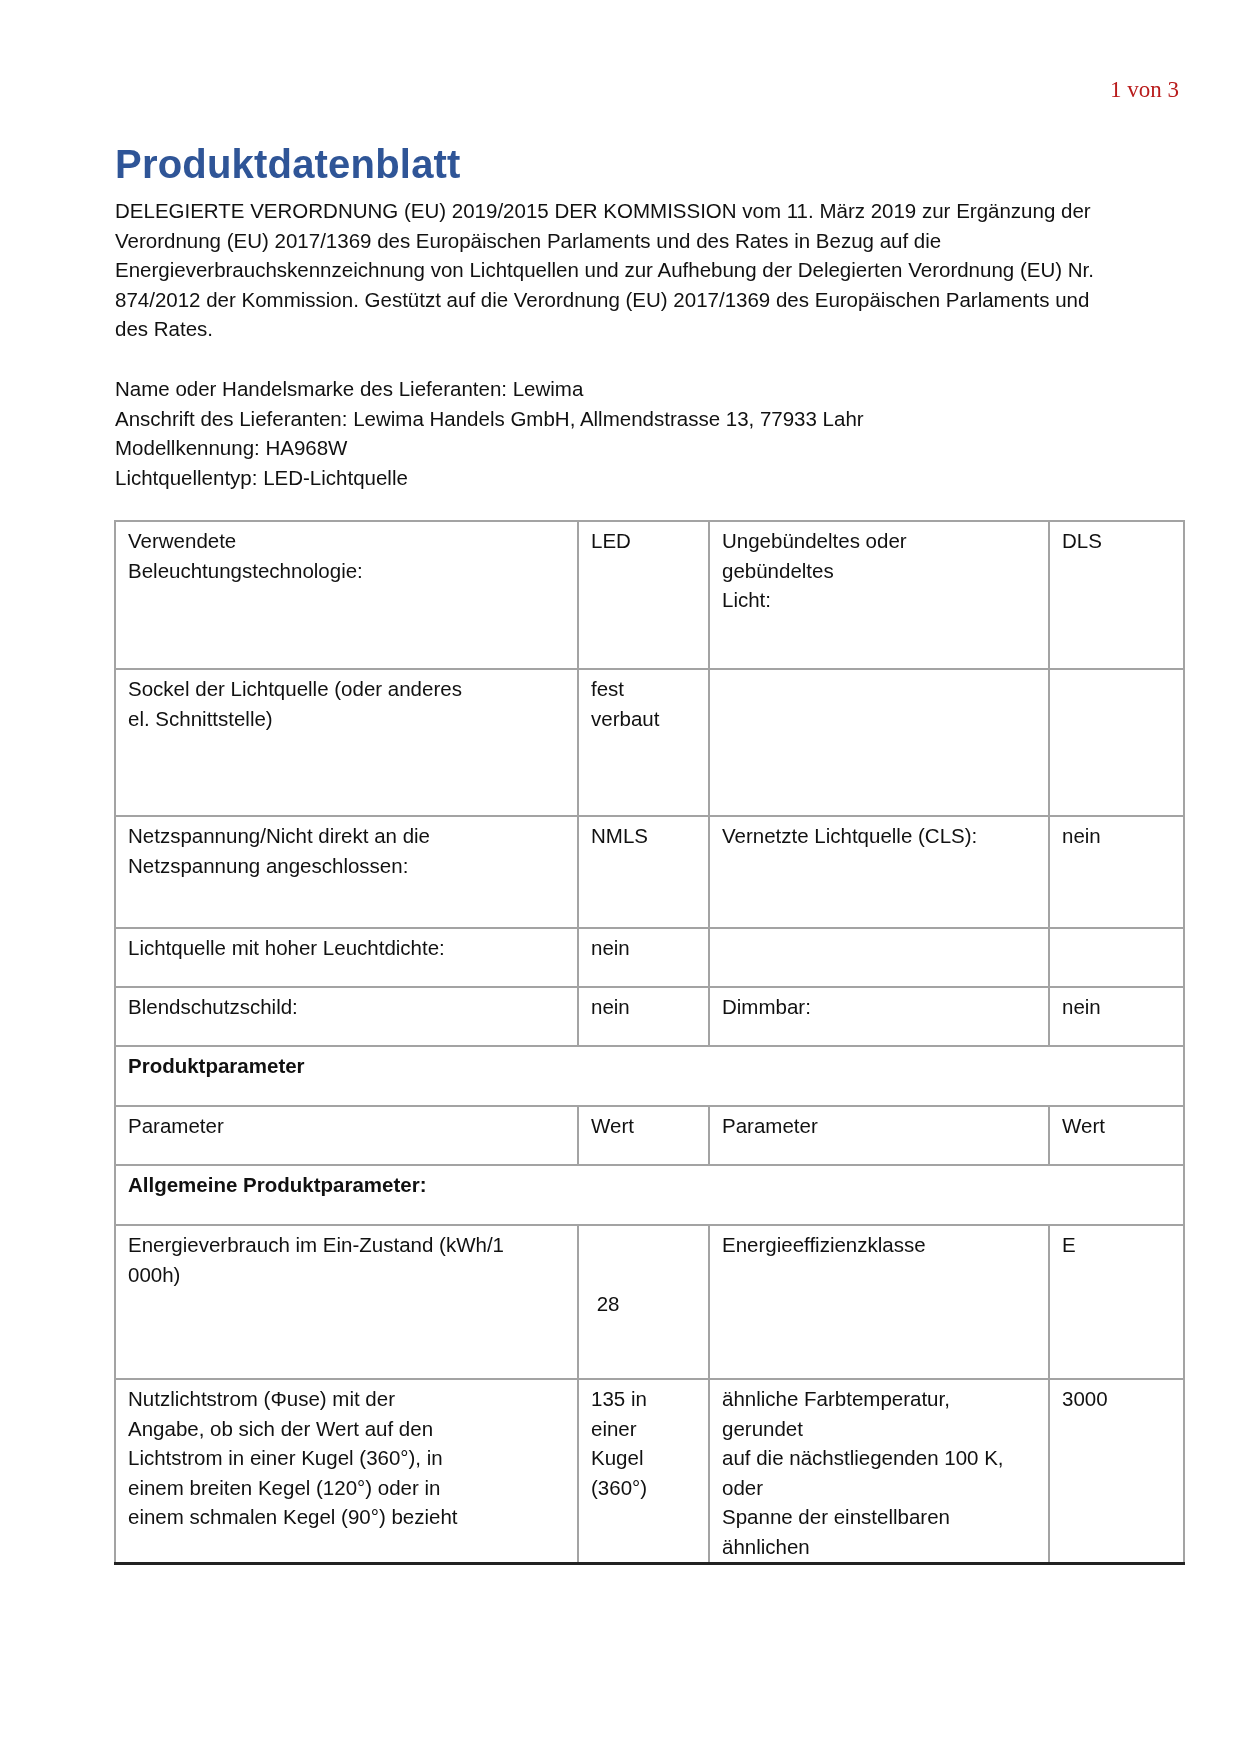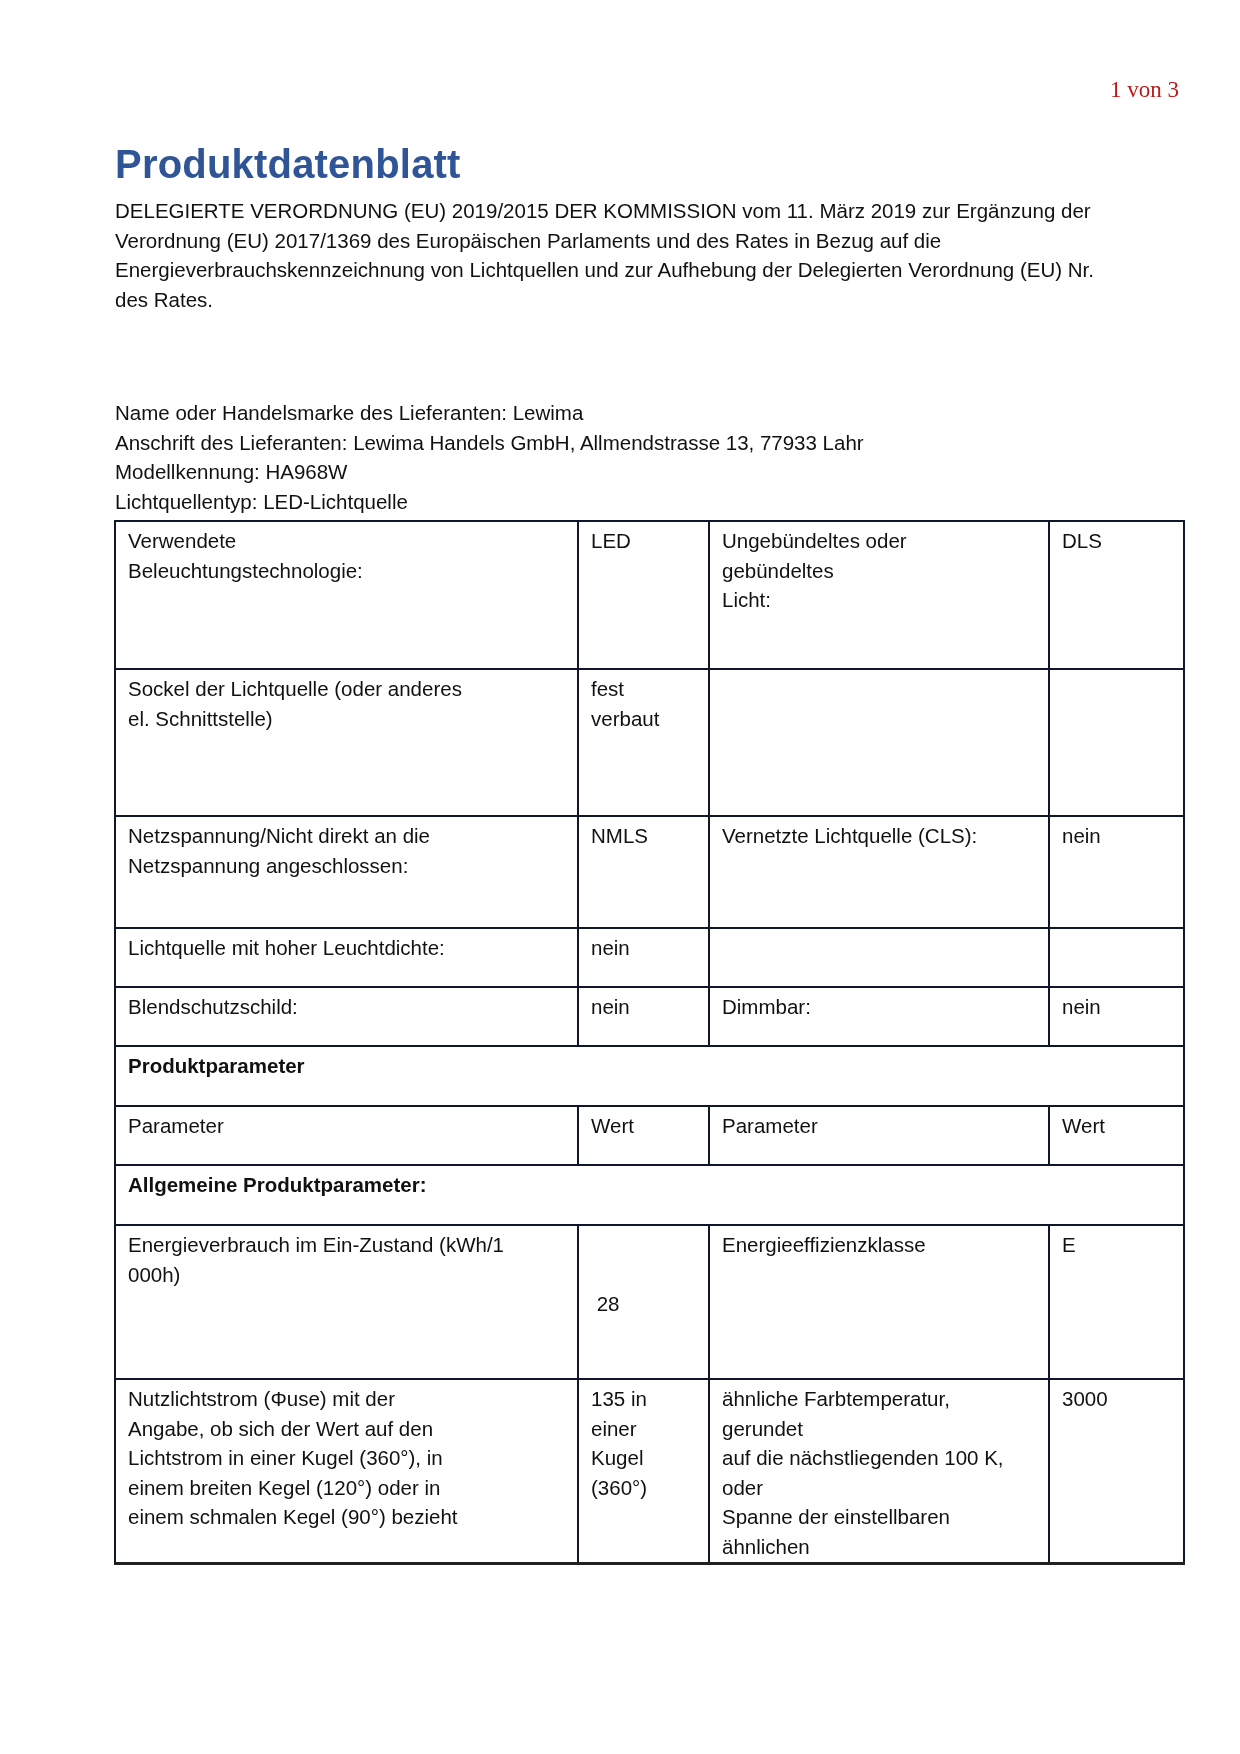--- a/index.html
+++ b/index.html
@@ -18,49 +18,50 @@
       font-family: "Liberation Sans", "DejaVu Sans", sans-serif;
       font-weight: bold; font-size: 40px; line-height: 52px;
       color: #2f5597; letter-spacing: 0.2px;
     }
     .intro {
       position: absolute; left: 115px; top: 196px; width: 1080px;
       font-size: 20.5px; line-height: 29.6px; color: #111;
     }
     .supplier {
       position: absolute; left: 115px; top: 374px; width: 1080px;
-      font-size: 20.5px; line-height: 29.6px; color: #111; margin-top: 24px;
+      font-size: 20.5px; line-height: 29.6px; color: #111;
     }
     .supplier div { white-space: nowrap; }
     table.datasheet {
       position: absolute; left: 114px; top: 520px;
       width: 1069px; border-collapse: collapse; table-layout: fixed;
       font-size: 20.5px; line-height: 29.6px; color: #111;
     }
     table.datasheet td {
-      border: 2px solid #0f172a; vertical-align: top;
+      border: 2px solid #a3a3a3; vertical-align: top;
       padding: 4px 10px 0 12px; box-sizing: border-box;
       word-wrap: break-word;
     }
     table.datasheet tr.outer-bottom td { border-bottom: 3px solid #222; }
     table.datasheet td.bold { font-weight: bold; }
     .c1 { width: 463px; } .c2 { width: 131px; } .c3 { width: 340px; } .c4 { width: 135px; }
     .line { display: block; }
   </style>
 </head>
 <body>
 
 <div class="page-number">1 von 3</div>
 
 <h1 class="title" style="margin:0;">Produktdatenblatt</h1>
 
 <div class="intro">
   <span class="line">DELEGIERTE VERORDNUNG (EU) 2019/2015 DER KOMMISSION vom 11. März 2019 zur Ergänzung der</span>
   <span class="line">Verordnung (EU) 2017/1369 des Europäischen Parlaments und des Rates in Bezug auf die</span>
   <span class="line">Energieverbrauchskennzeichnung von Lichtquellen und zur Aufhebung der Delegierten Verordnung (EU) Nr.</span>
+  <span class="line">874/2012 der Kommission. Gestützt auf die Verordnung (EU) 2017/1369 des Europäischen Parlaments und</span>
   <span class="line">des Rates.</span>
 </div>
 
 <div class="supplier">
   <div>Name oder Handelsmarke des Lieferanten: Lewima</div>
   <div>Anschrift des Lieferanten: Lewima Handels GmbH, Allmendstrasse 13, 77933 Lahr</div>
   <div>Modellkennung: HA968W</div>
   <div>Lichtquellentyp: LED-Lichtquelle</div>
 </div>
 

